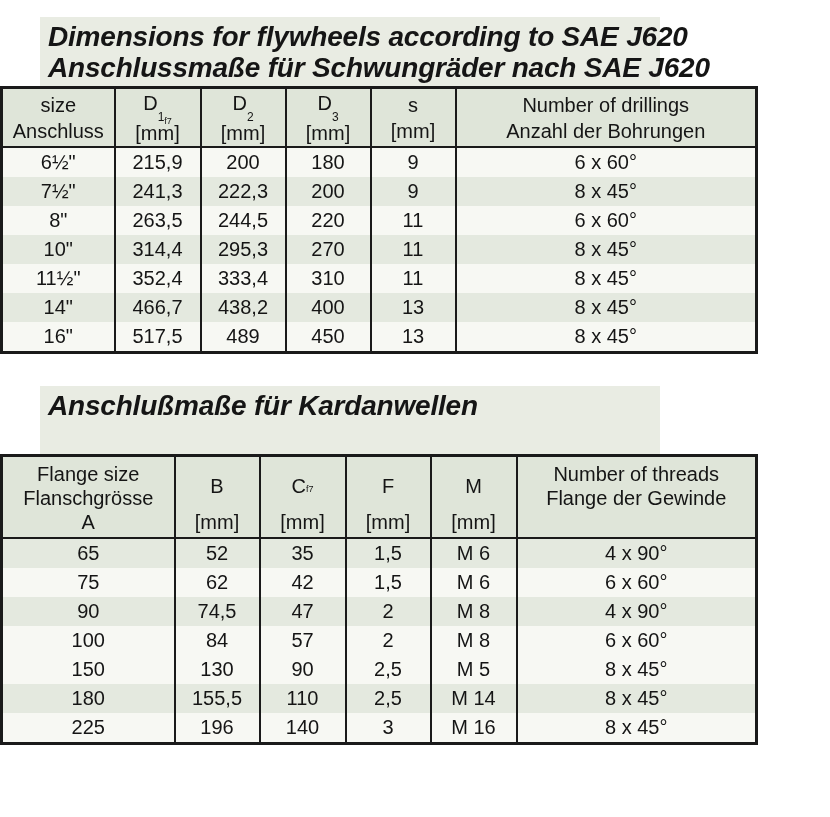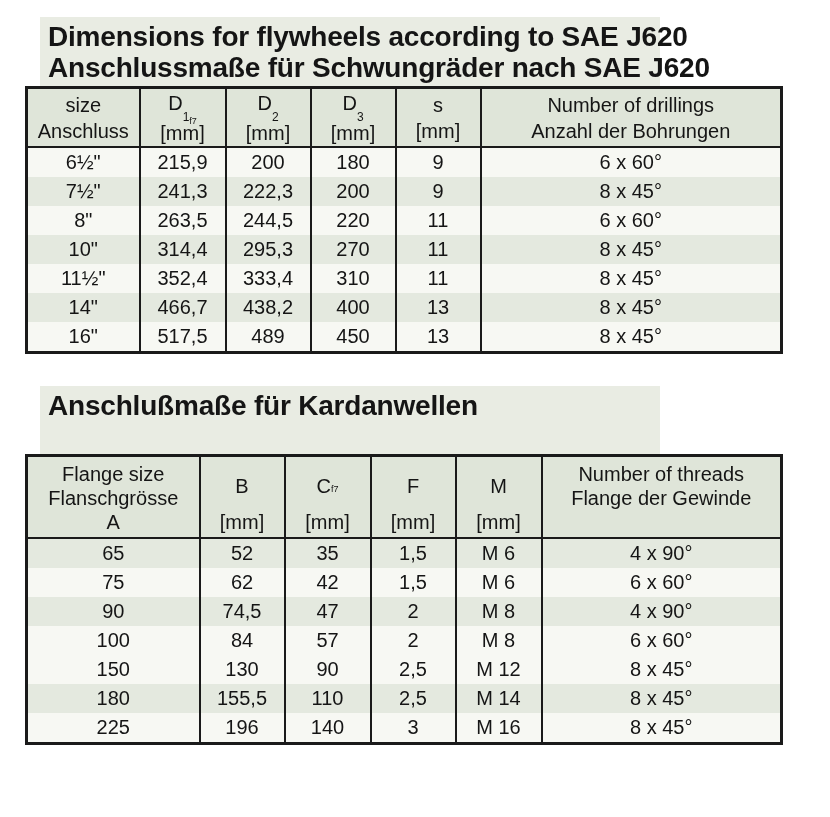--- a/index.html
+++ b/index.html
@@ -17,36 +17,36 @@
     overflow: hidden;
   }
 
   
   .title-band {
     margin-left: 40px;
     width: 620px;
     background: var(--band-bg, #e9ece3);
     padding: 4px 0 2px 8px;
     box-sizing: border-box;
+    font-style: italic;
   }
   .band1 { margin-top: 17px; min-height: 69px; }
   .band2 { margin-top: 32px; min-height: 68px; }
   .title-line {
     font-size: 28px;
     font-weight: bold;
     line-height: 31px;
     letter-spacing: -0.2px;
     white-space: nowrap;
   }
 
   
   table.dim-table {
     border-collapse: collapse;
     table-layout: fixed;
-    margin-left: 25px;
     width: 750px;
     border: 3px solid var(--border, #1a1a1a);
   }
   .dim-table th, .dim-table td {
     border-left: 2px solid var(--border, #1a1a1a);
     border-right: 2px solid var(--border, #1a1a1a);
     text-align: center;
     padding: 0;
   }
   .dim-table thead tr {
@@ -296,21 +296,21 @@
             <td>57</td>
             <td>2</td>
             <td>M 8</td>
             <td>6 x 60°</td>
           </tr>
           <tr class="row-white">
             <td>150</td>
             <td>130</td>
             <td>90</td>
             <td>2,5</td>
-            <td>M 12</td>
+            <td>M 5</td>
             <td>8 x 45°</td>
           </tr>
           <tr class="row-green">
             <td>180</td>
             <td>155,5</td>
             <td>110</td>
             <td>2,5</td>
             <td>M 14</td>
             <td>8 x 45°</td>
           </tr>

